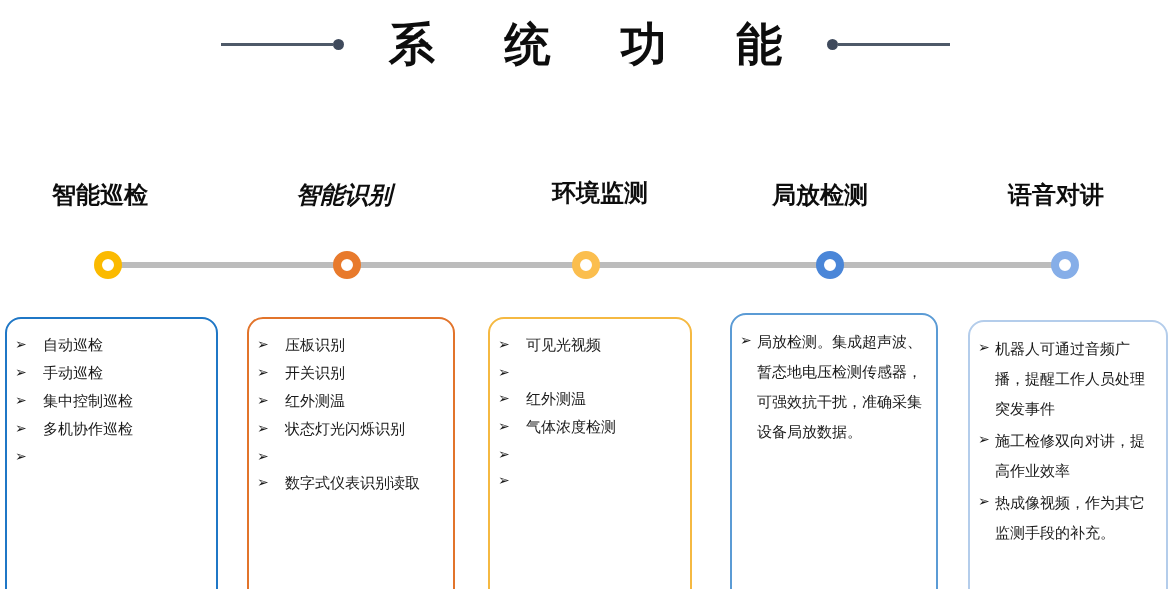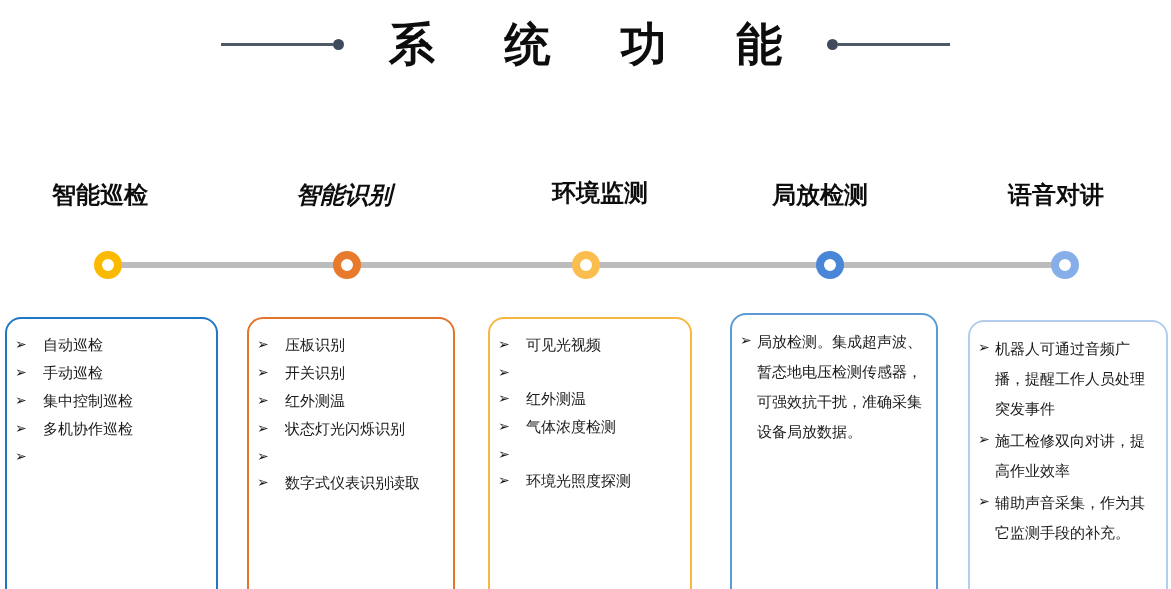--- a/index.html
+++ b/index.html
@@ -246,21 +246,20 @@
         </li>
         <li class="box-item">
           <span class="bullet">➢</span>
           <span class="item-text">气体浓度检测</span>
         </li>
         <li class="box-item">
           <span class="bullet">➢</span>
         </li>
         <li class="box-item">
           <span class="bullet">➢</span>
-          <span class="item-text">环境光照度探测</span>
         </li>
       </ul>
   </div>
 
   <div class="box para" id="box-4" style="left: 730px; top: 313px; width: 208px; height: 294px; border-color: rgb(91, 155, 213);">
     <ul class="box-list" id="list-4">
         <li class="box-item">
           <span class="bullet">➢</span>
           <span class="item-text">局放检测。集成超声波、暂态地电压检测传感器，可强效抗干扰，准确采集设备局放数据。</span>
         </li>
@@ -272,18 +271,18 @@
         <li class="box-item">
           <span class="bullet">➢</span>
           <span class="item-text">机器人可通过音频广播，提醒工作人员处理突发事件</span>
         </li>
         <li class="box-item">
           <span class="bullet">➢</span>
           <span class="item-text">施工检修双向对讲，提高作业效率</span>
         </li>
         <li class="box-item">
           <span class="bullet">➢</span>
-          <span class="item-text">辅助声音采集，作为其它监测手段的补充。</span>
+          <span class="item-text">热成像视频，作为其它监测手段的补充。</span>
         </li>
       </ul>
   </div>
 
 </div>
 
 </body></html>

